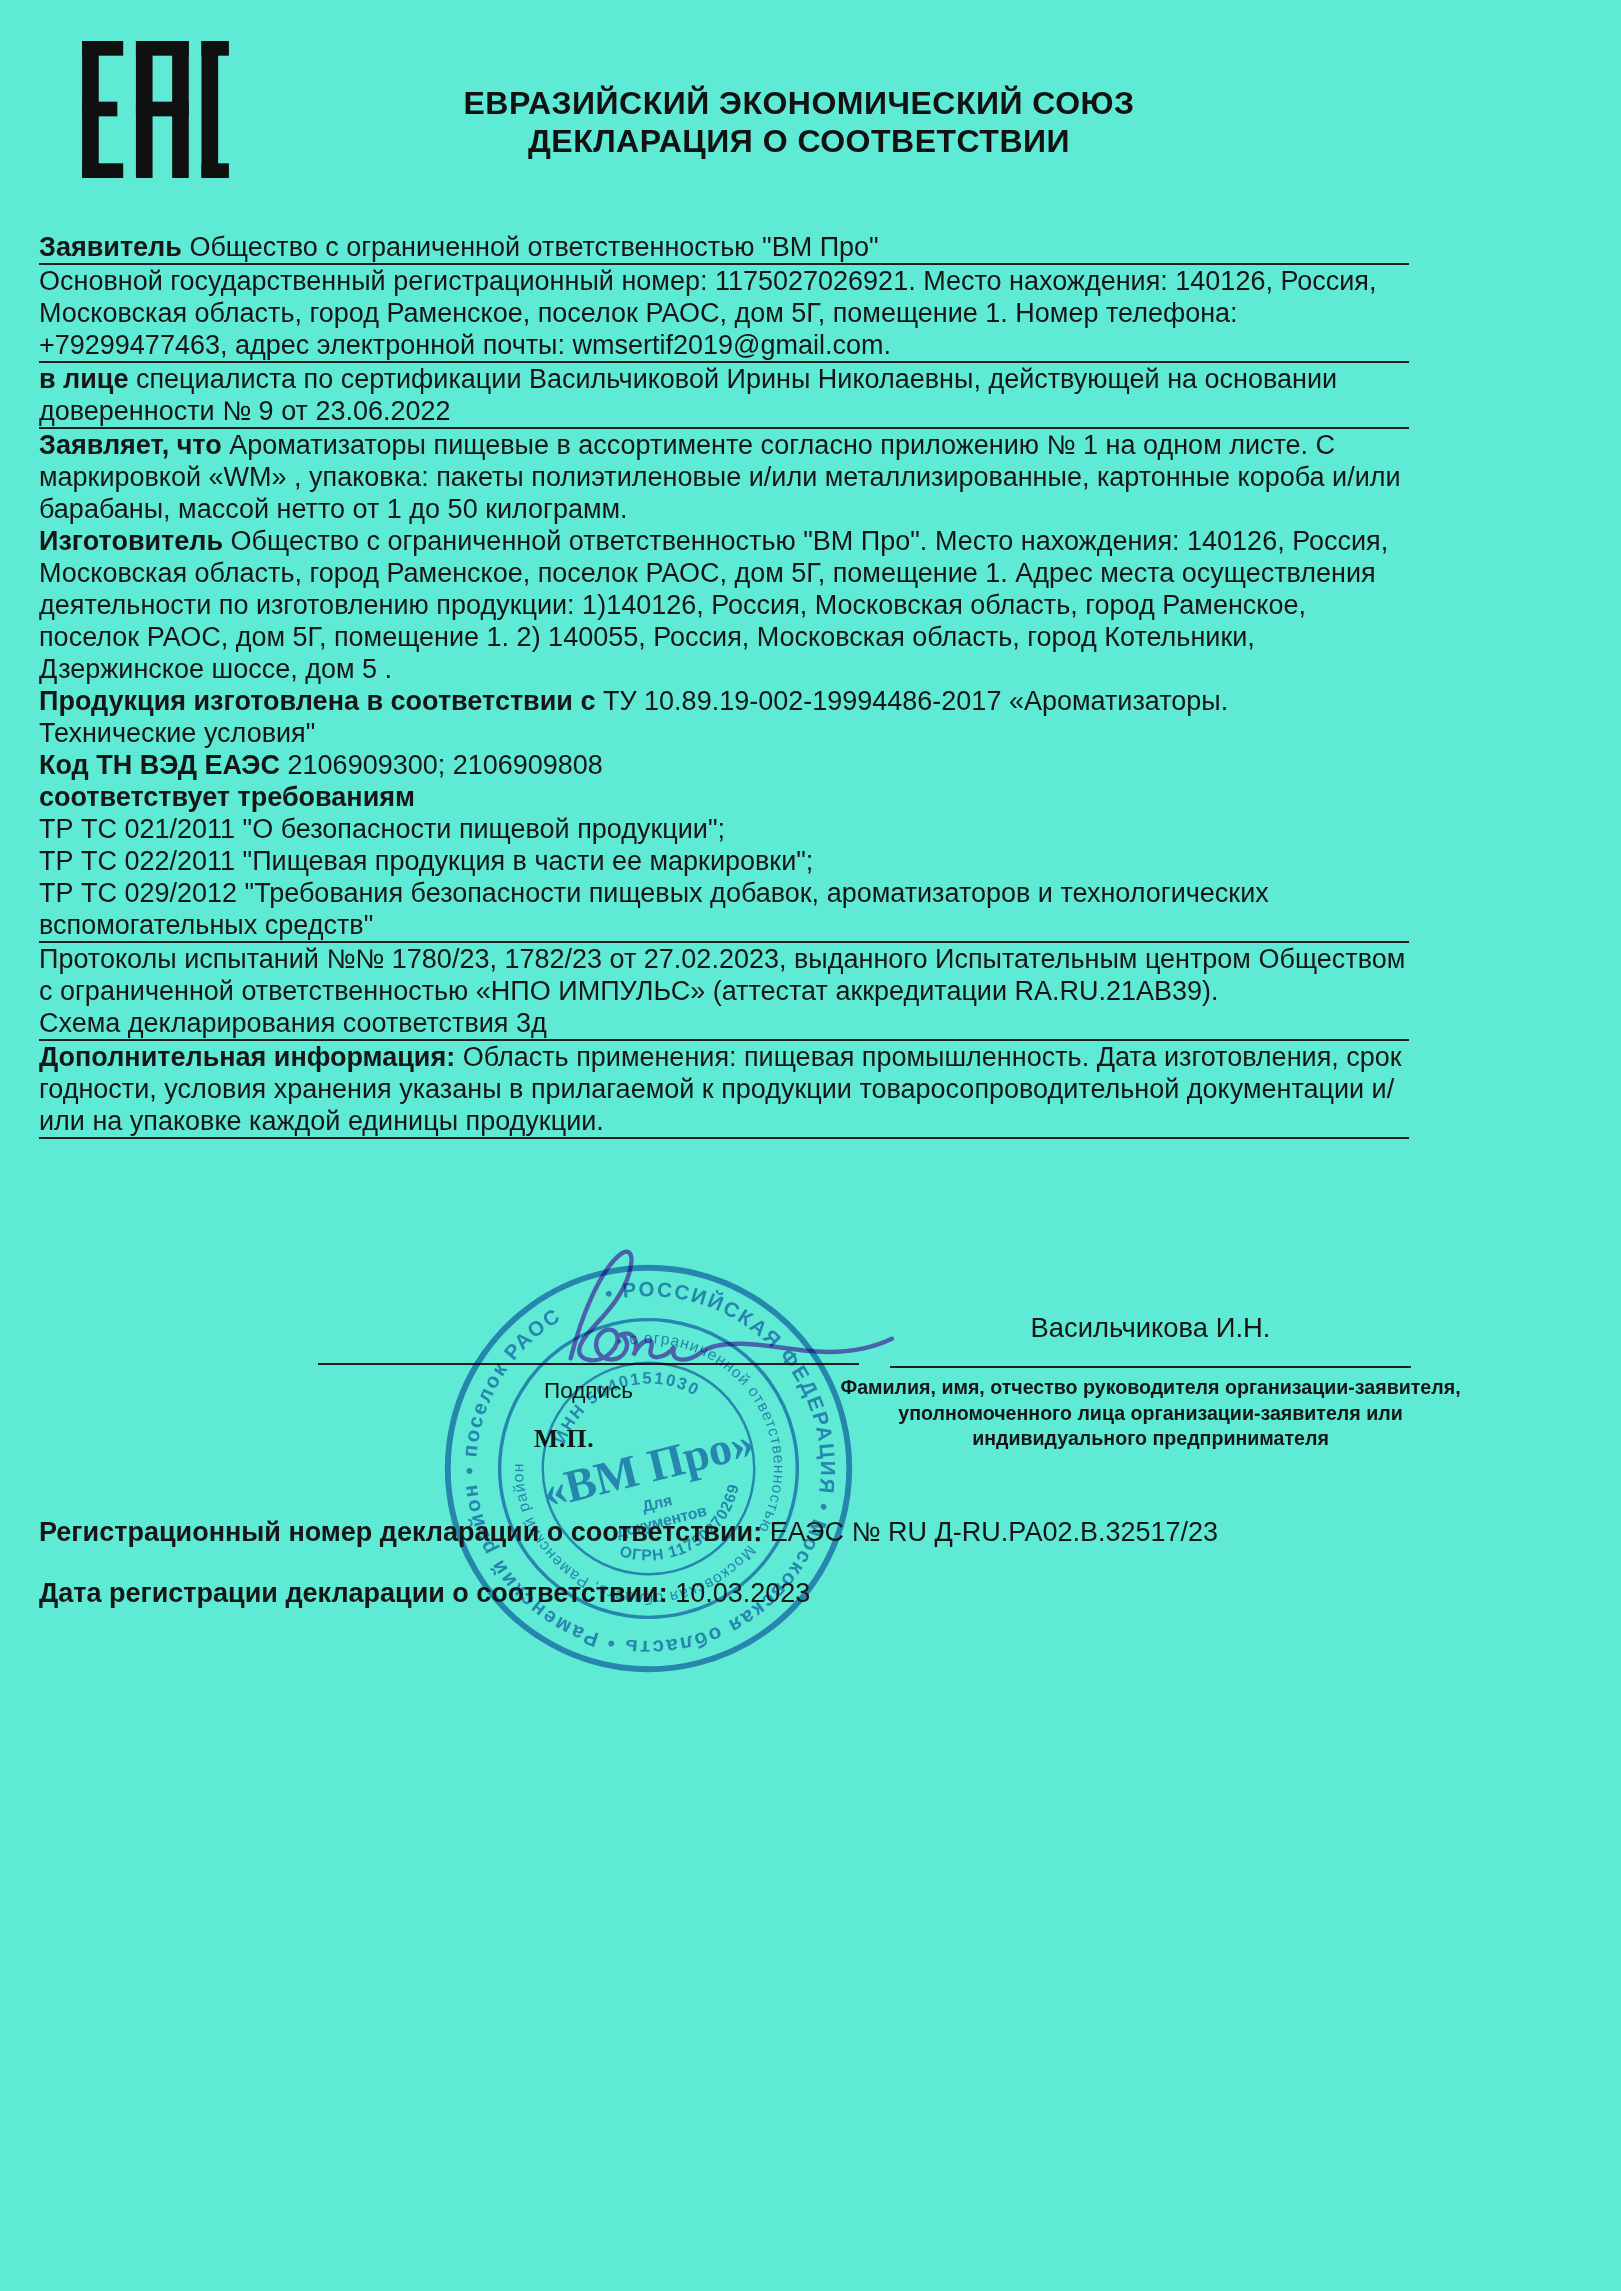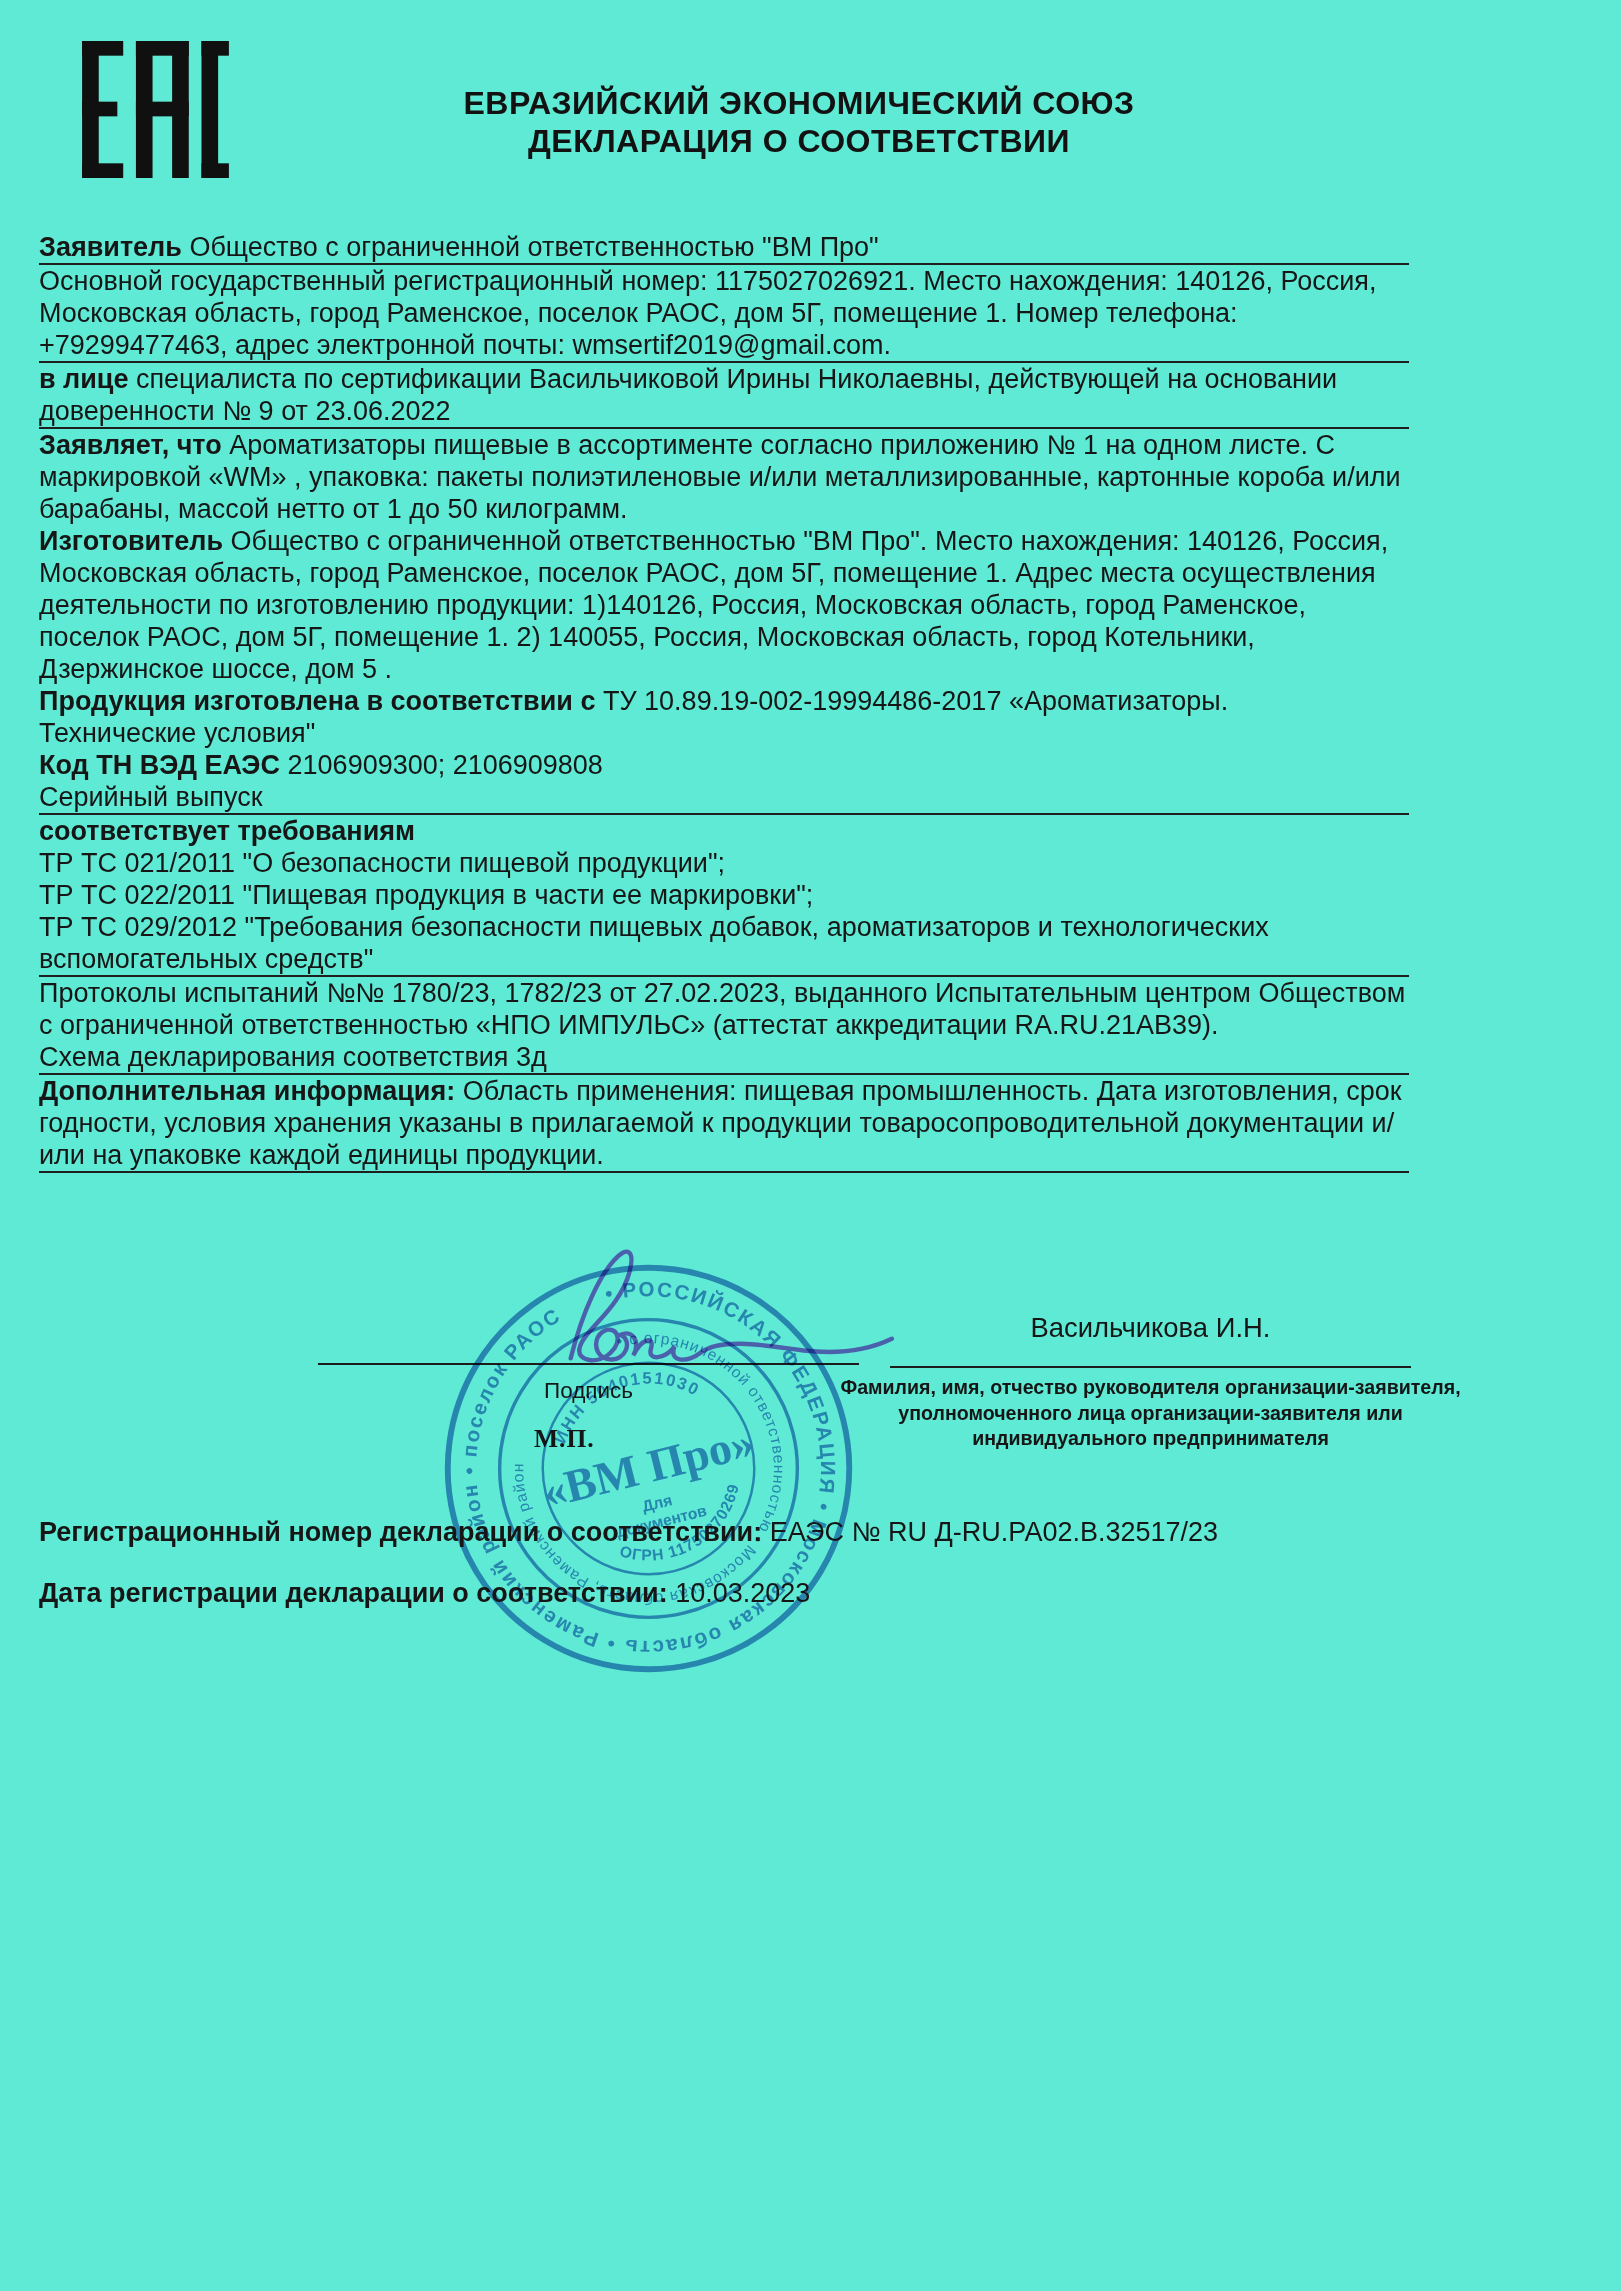--- a/index.html
+++ b/index.html
@@ -84,21 +84,20 @@
 
   <div class="content">
       <p class="rule"><b>Заявитель</b><span> Общество с ограниченной ответственностью "ВМ Про"</span></p>
       <p class="rule"><span>Основной государственный регистрационный номер: 1175027026921. Место нахождения: 140126, Россия, Московская область, город Раменское, поселок  РАОС, дом 5Г, помещение 1. Номер телефона: +79299477463, адрес электронной почты: wmsertif2019@gmail.com.</span></p>
       <p class="rule"><b>в лице</b><span> специалиста по сертификации Васильчиковой Ирины Николаевны, действующей на основании доверенности № 9 от  23.06.2022</span></p>
       <p><b>Заявляет, что</b><span> Ароматизаторы пищевые в ассортименте согласно приложению № 1 на одном листе. С маркировкой «WM» , упаковка: пакеты полиэтиленовые и/или металлизированные, картонные короба и/или барабаны, массой нетто от 1 до 50 килограмм.</span></p>
       <p><b>Изготовитель</b><span> Общество с ограниченной ответственностью "ВМ Про". Место нахождения: 140126, Россия, Московская область, город Раменское, поселок  РАОС, дом 5Г, помещение 1. Адрес места осуществления деятельности по изготовлению продукции: 1)140126, Россия, Московская область, город Раменское, поселок РАОС, дом 5Г, помещение 1. 2) 140055, Россия, Московская область, город Котельники, Дзержинское шоссе, дом 5 .</span></p>
       <p><b>Продукция изготовлена в соответствии с</b><span> ТУ 10.89.19-002-19994486-2017 «Ароматизаторы.</span></p>
       <p><span>Технические условия"</span></p>
       <p><b>Код ТН ВЭД ЕАЭС</b><span> 2106909300; 2106909808</span></p>
-      <p class="rule"><span>Серийный выпуск</span></p>
       <p><b>соответствует требованиям</b></p>
       <p><span>ТР ТС 021/2011 "О безопасности пищевой продукции";</span></p>
       <p><span>ТР ТС 022/2011 "Пищевая продукция в части ее маркировки";</span></p>
       <p class="rule"><span>ТР ТС 029/2012 "Требования безопасности пищевых добавок, ароматизаторов и технологических вспомогательных средств"</span></p>
       <p><span>Протоколы испытаний №№ 1780/23, 1782/23 от 27.02.2023, выданного Испытательным центром Обществом с ограниченной ответственностью «НПО ИМПУЛЬС» (аттестат аккредитации RA.RU.21АВ39).</span></p>
       <p class="rule"><span>Схема декларирования соответствия 3д</span></p>
       <p class="rule"><b>Дополнительная информация:</b><span> Область применения: пищевая промышленность. Дата изготовления, срок годности, условия хранения указаны в прилагаемой к продукции товаросопроводительной документации и/или на упаковке каждой единицы продукции.</span></p>
     </div>
 
   <div class="sig-area">

